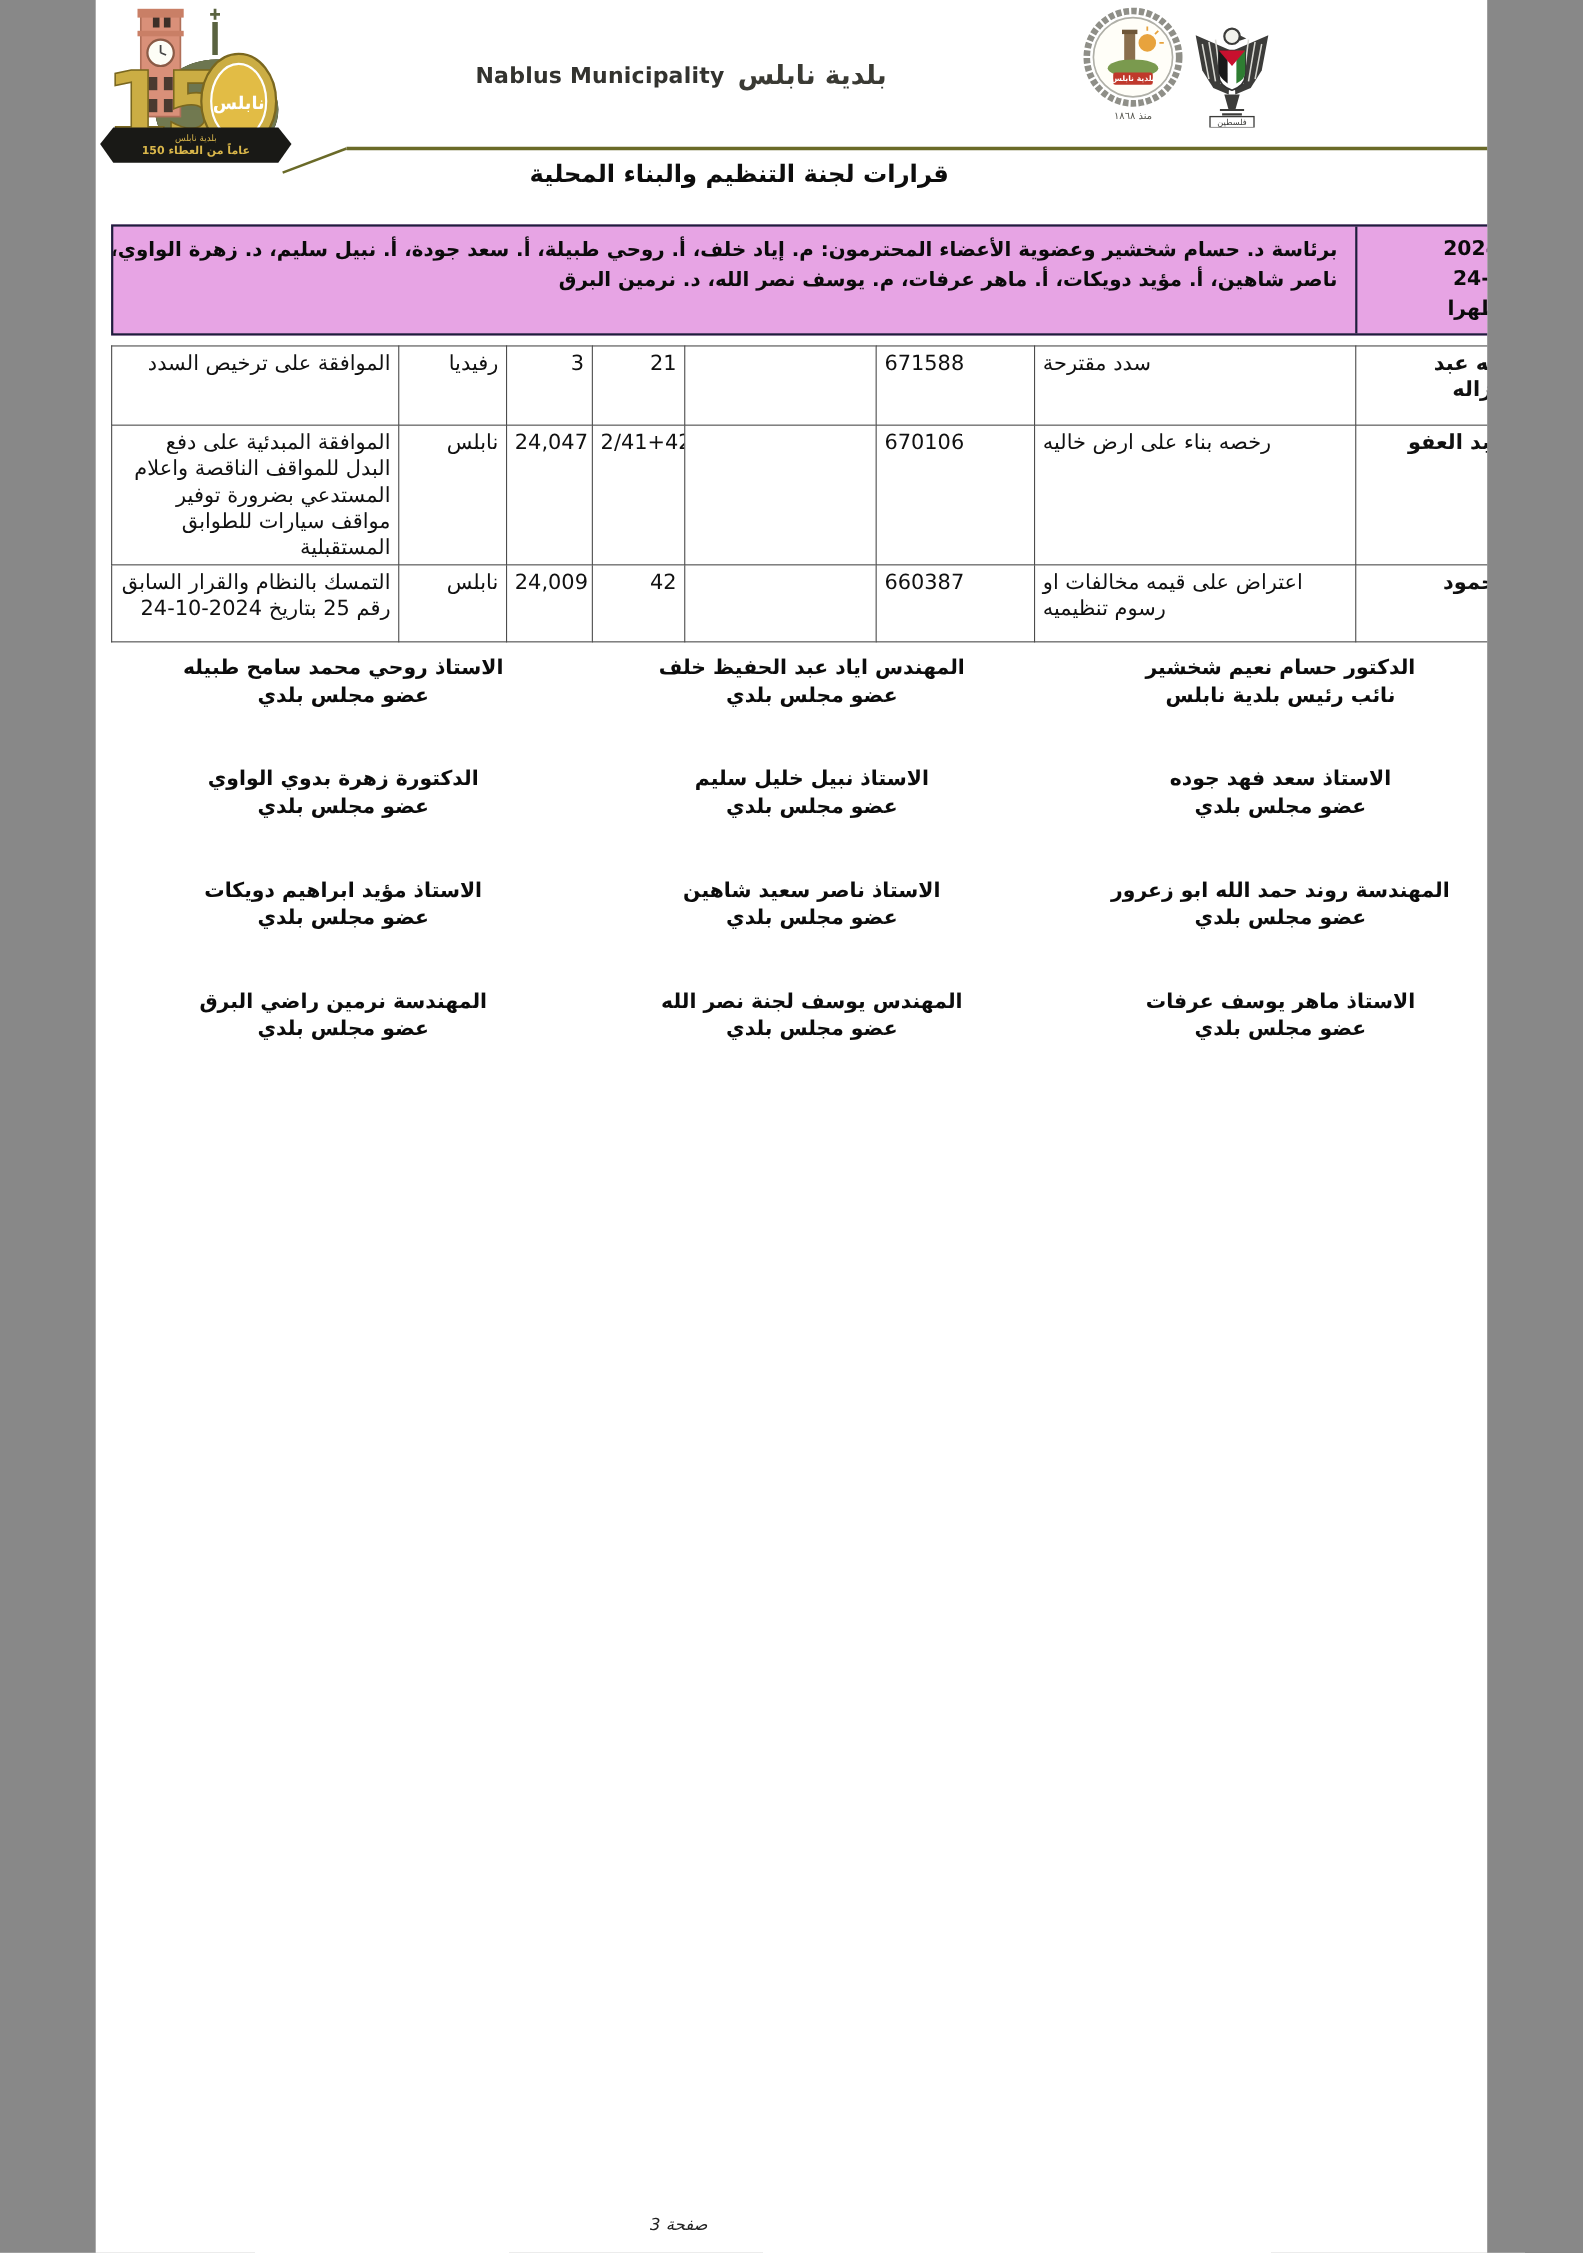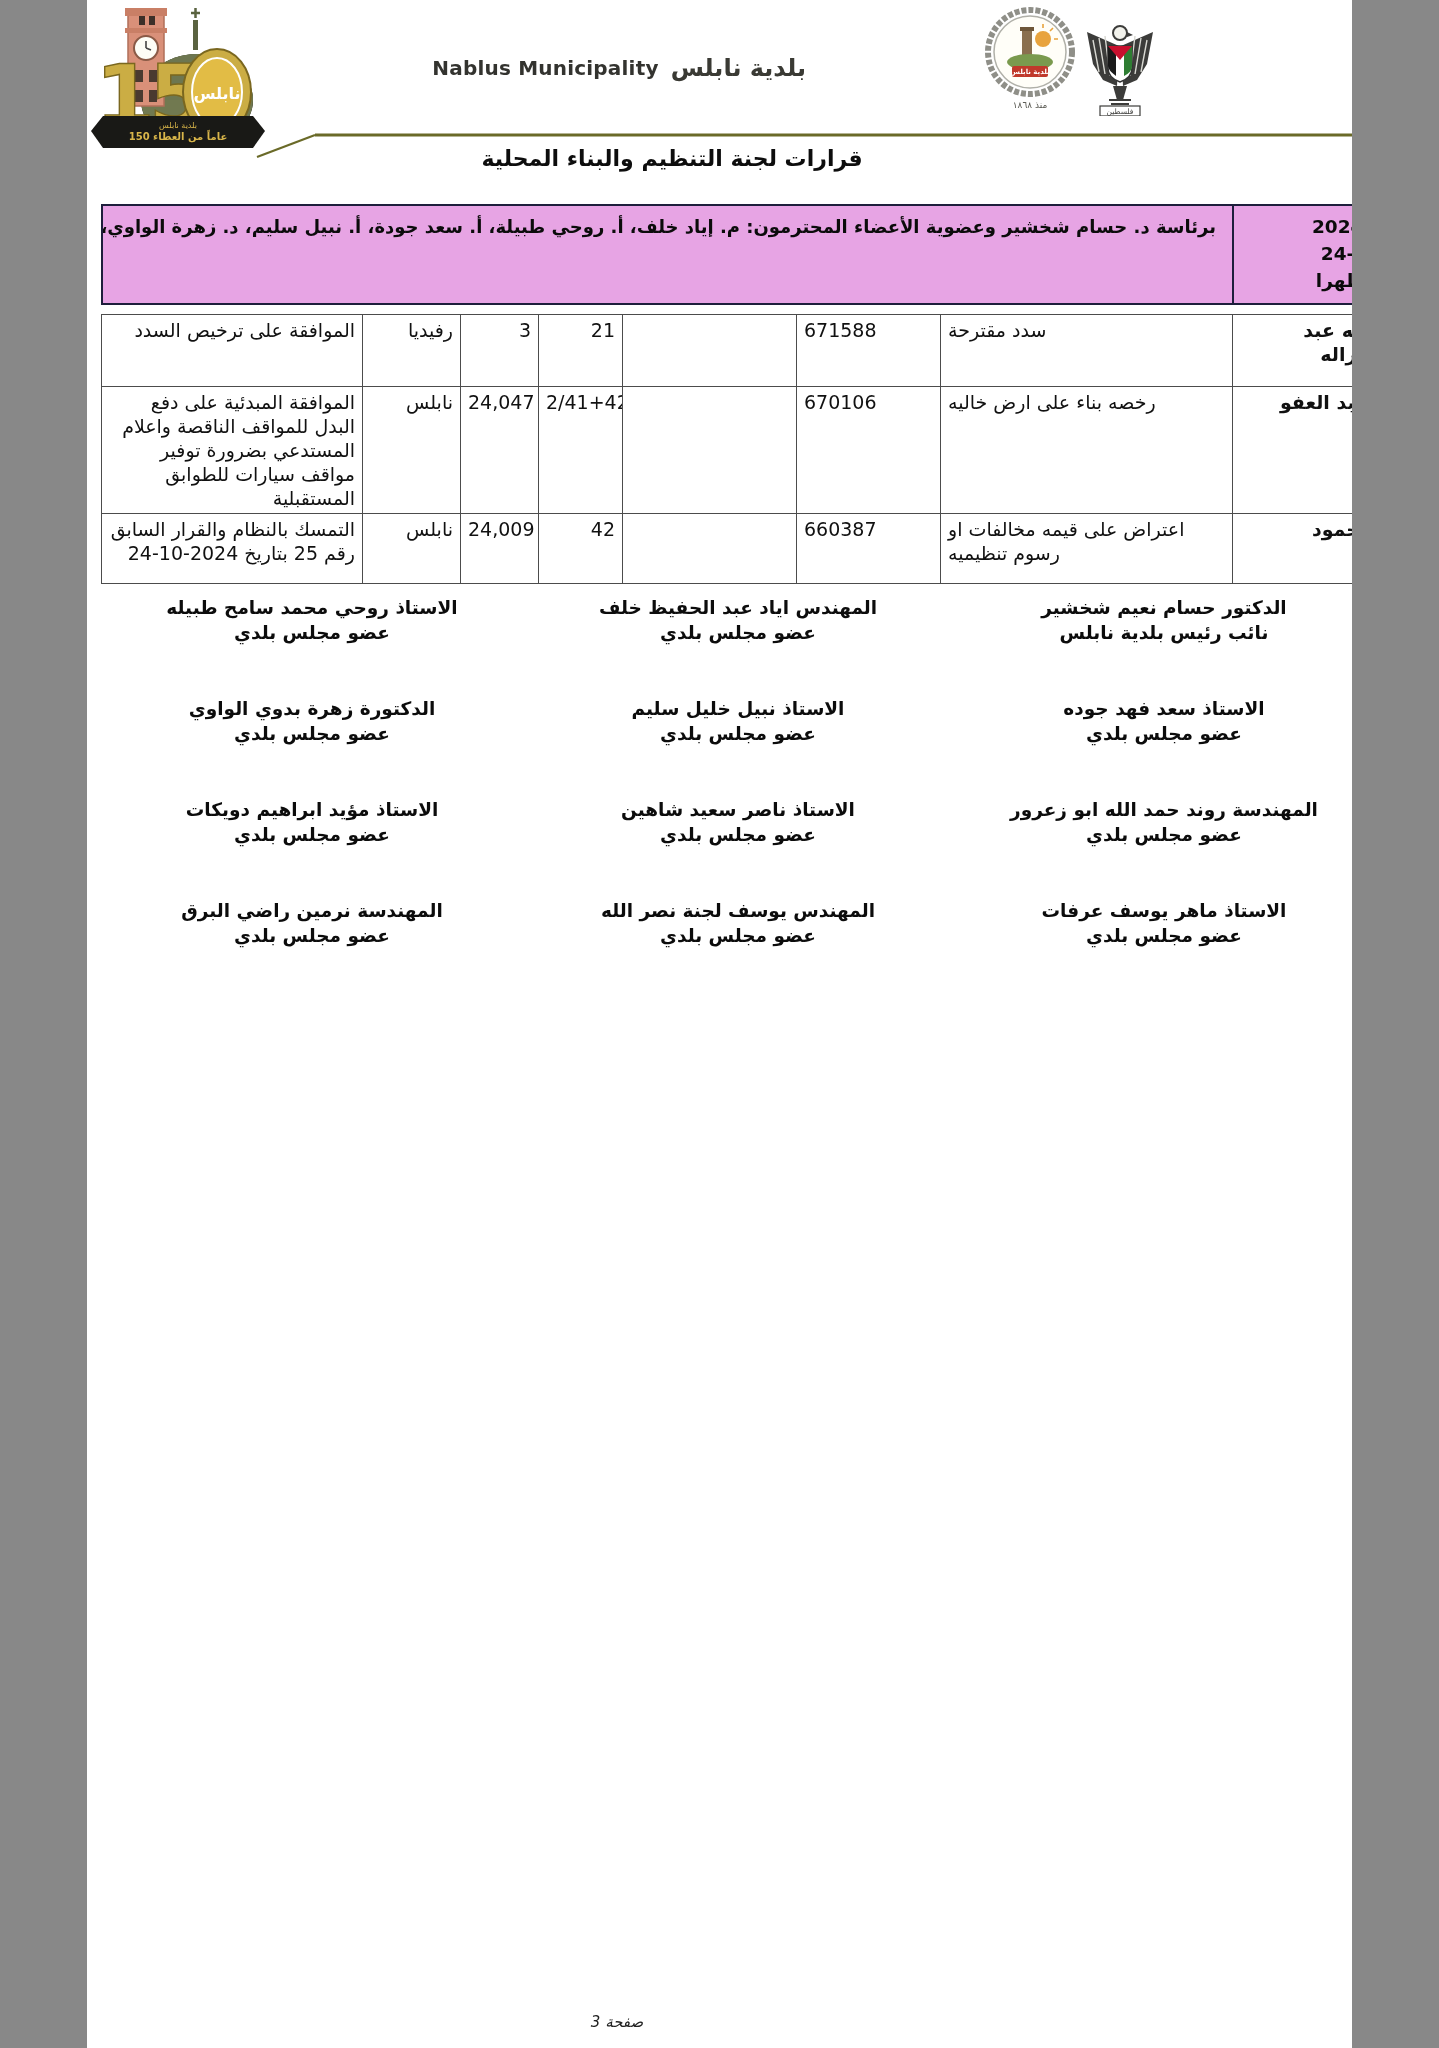--- a/index.html
+++ b/index.html
@@ -159,20 +159,21 @@
   <div class="content">
 
     <div class="session-bar">
       <div class="session-meta">
         <div>جلسة رقم 15-2024</div>
         <div>بتاريخ 2024-04-24</div>
         <div>الساعة 12:00 ظهرا</div>
       </div>
       <div class="attendees">
         <div>برئاسة د. حسام شخشير وعضوية الأعضاء المحترمون: م. إياد خلف، أ. روحي طبيلة، أ. سعد جودة، أ. نبيل سليم، د. زهرة الواوي، م. روند ابو زعرور، أ.</div>
+        <div>ناصر شاهين، أ. مؤيد دويكات، أ. ماهر عرفات، م. يوسف نصر الله، د. نرمين البرق</div>
       </div>
     </div>
 
     <table class="decisions">
       <colgroup>
         <col style="width:38px">
           <col style="width:244px">
           <col style="width:292px">
         <col style="width:144px">
           <col style="width:174px">

